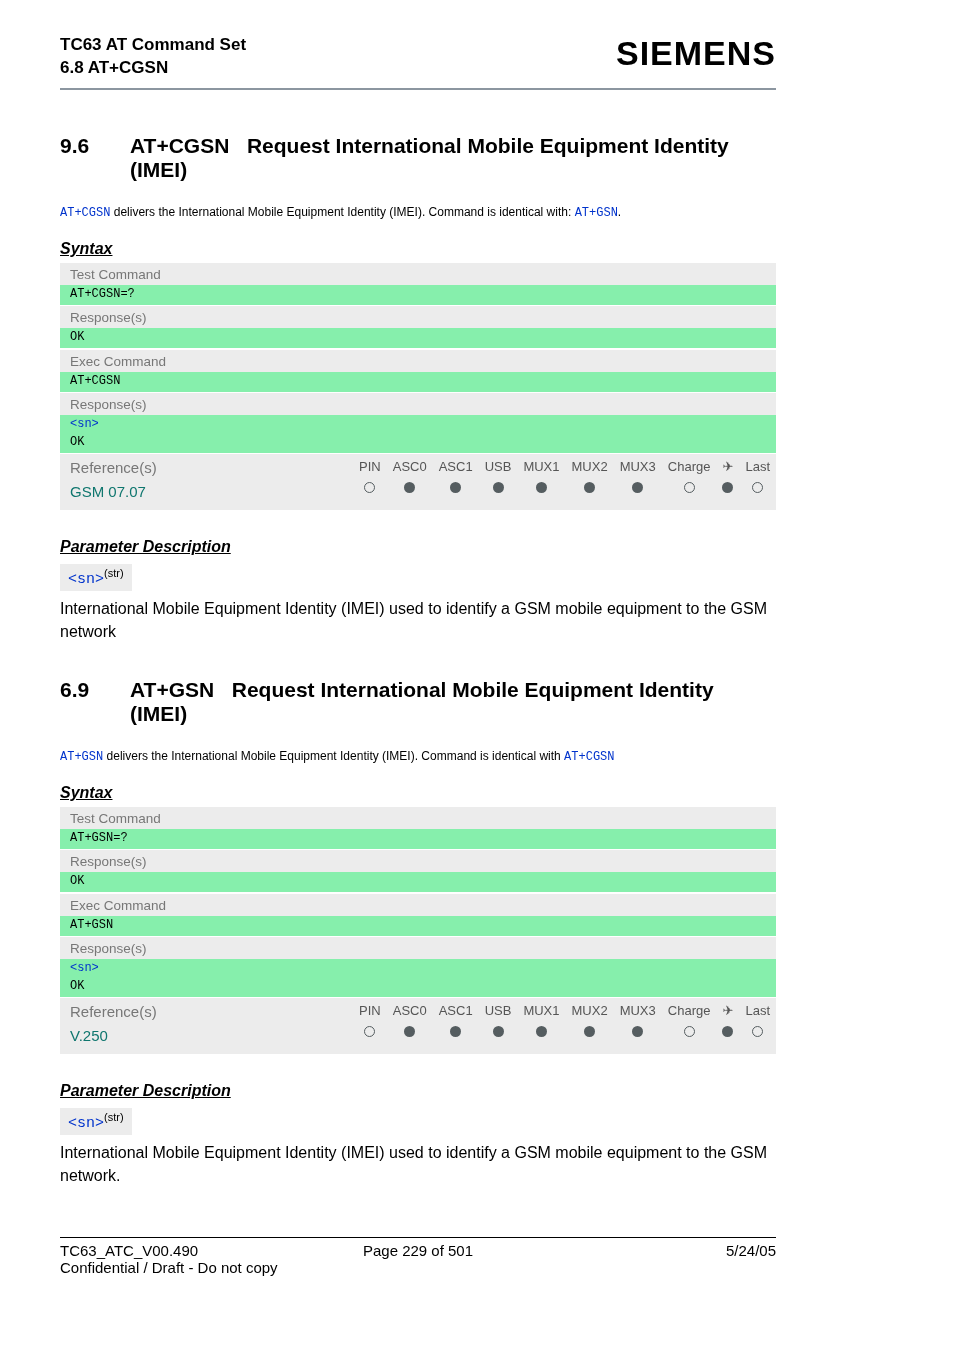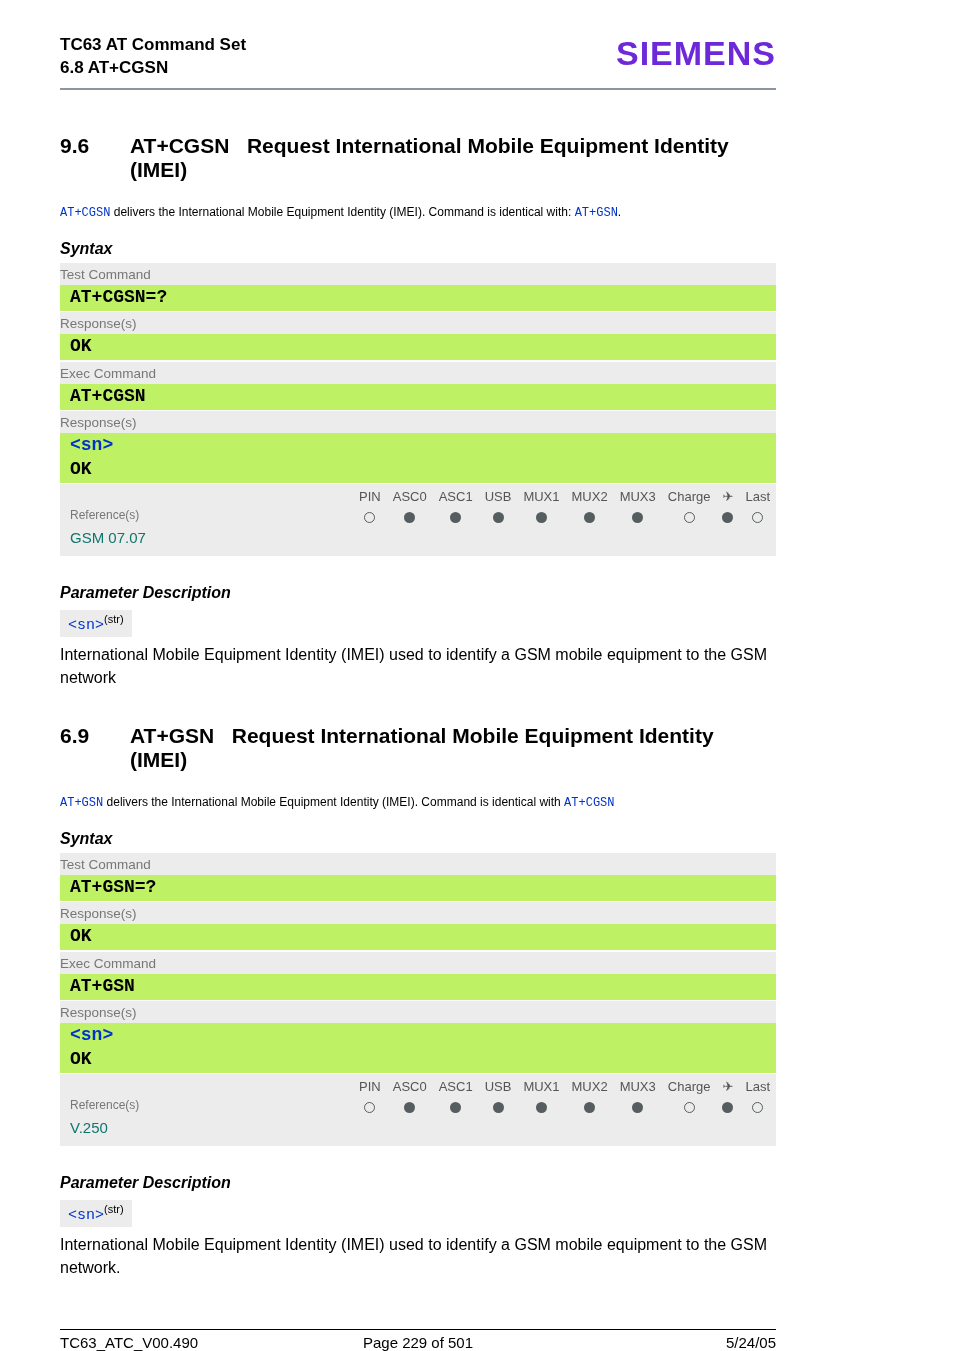--- a/index.html
+++ b/index.html
@@ -1,34 +1,34 @@
 <!DOCTYPE html>
 <html><head>
 <meta charset="utf-8">
 <style>
   * { box-sizing: border-box; margin: 0; padding: 0; }
   html, body { width: 954px; background: #fff; font-family: Arial, Helvetica, sans-serif; color: #000; }
   .page { width: 836px; padding: 34px 60px 40px 60px; }
   .pg-header { display: flex; justify-content: space-between; align-items: flex-start; border-bottom: 2px solid #8c96a0; padding-bottom: 8px; margin-bottom: 44px; }
   .hdr-left { font-weight: bold; font-size: 17px; line-height: 1.35; }
-  .brand { font-size: 34px; font-weight: 900; letter-spacing: 1px; color: #6d28d9; }
+  .brand { font-size: 34px; font-weight: 900; letter-spacing: 1px; color: #000000; }
   .sect-heading { font-size: 21px; font-weight: bold; margin-bottom: 22px; display: flex; }
   .sect-num { flex: 0 0 70px; }
   .sect-title { flex: 1; }
   .intro { font-size: 12px; line-height: 1.45; margin-bottom: 18px; }
   .link { font-family: "Courier New", monospace; color: #0033cc; }
-  .sub-h { font-weight: bold; font-style: italic; font-size: 16px; margin: 6px 0 4px 0; }
+  .sub-h { font-weight: bold; font-style: italic; font-size: 16px; margin: 6px 0 4px 0; text-decoration: underline; }
   .syntax-block { width: 100%; }
-  .gray-row { background: #ececec; font-size: 13.5px; color: #777; padding: 4px 10px 3px 0; border-top: 1px solid #fff; }
-  .code-row { background: #bef264; font-family: "Courier New", monospace; font-size: 18px; color: #000; padding: 2px 10px 4px 10px; font-weight: bold; }
+  .gray-row { background: #ececec; font-size: 13.5px; color: #777; padding: 4px 10px 3px 10px; border-top: 1px solid #fff; }
+  .code-row { background: #86efac; font-family: "Courier New", monospace; font-size: 12px; color: #000; padding: 2px 10px 4px 10px; }
   .divider { height: 1px; background: #fff; }
   .ref-wrap { background: #ececec; display: flex; align-items: stretch; border-top: 1px solid #fff; }
   .ref-left { flex: 1 1 auto; }
   .ref-right { flex: 0 0 auto; }
-  .ref-label { font-size: 12px; color: #777; padding: 5px 10px 3px 10px; margin-top: 19px; }
+  .ref-label { font-size: 15px; color: #777; padding: 5px 10px 3px 10px; }
   .ref-val { font-size: 15px; color: #0f766e; padding: 4px 10px 10px 10px; }
   table.flags { border-collapse: collapse; }
   table.flags td, table.flags th { text-align: center; font-size: 13px; color: #555; padding: 0 6px; font-weight: normal; }
   table.flags th { padding-top: 5px; padding-bottom: 3px; }
   table.flags td { padding-top: 4px; padding-bottom: 10px; }
   .dot-f { display:inline-block; width:11px; height:11px; border-radius:50%; background:#555d60; }
   .dot-o { display:inline-block; width:11px; height:11px; border-radius:50%; border:1.6px solid #555d60; }
   .arrow { font-size: 15px; }
   .param-tag { background: #ececec; font-family: "Courier New", monospace; color: #0033cc; font-size: 15px; padding: 3px 8px; display: inline-block; margin: 4px 0 6px 0; }
   .param-tag sup { font-family: Arial, Helvetica, sans-serif; color: #000; font-size: 11px; }

